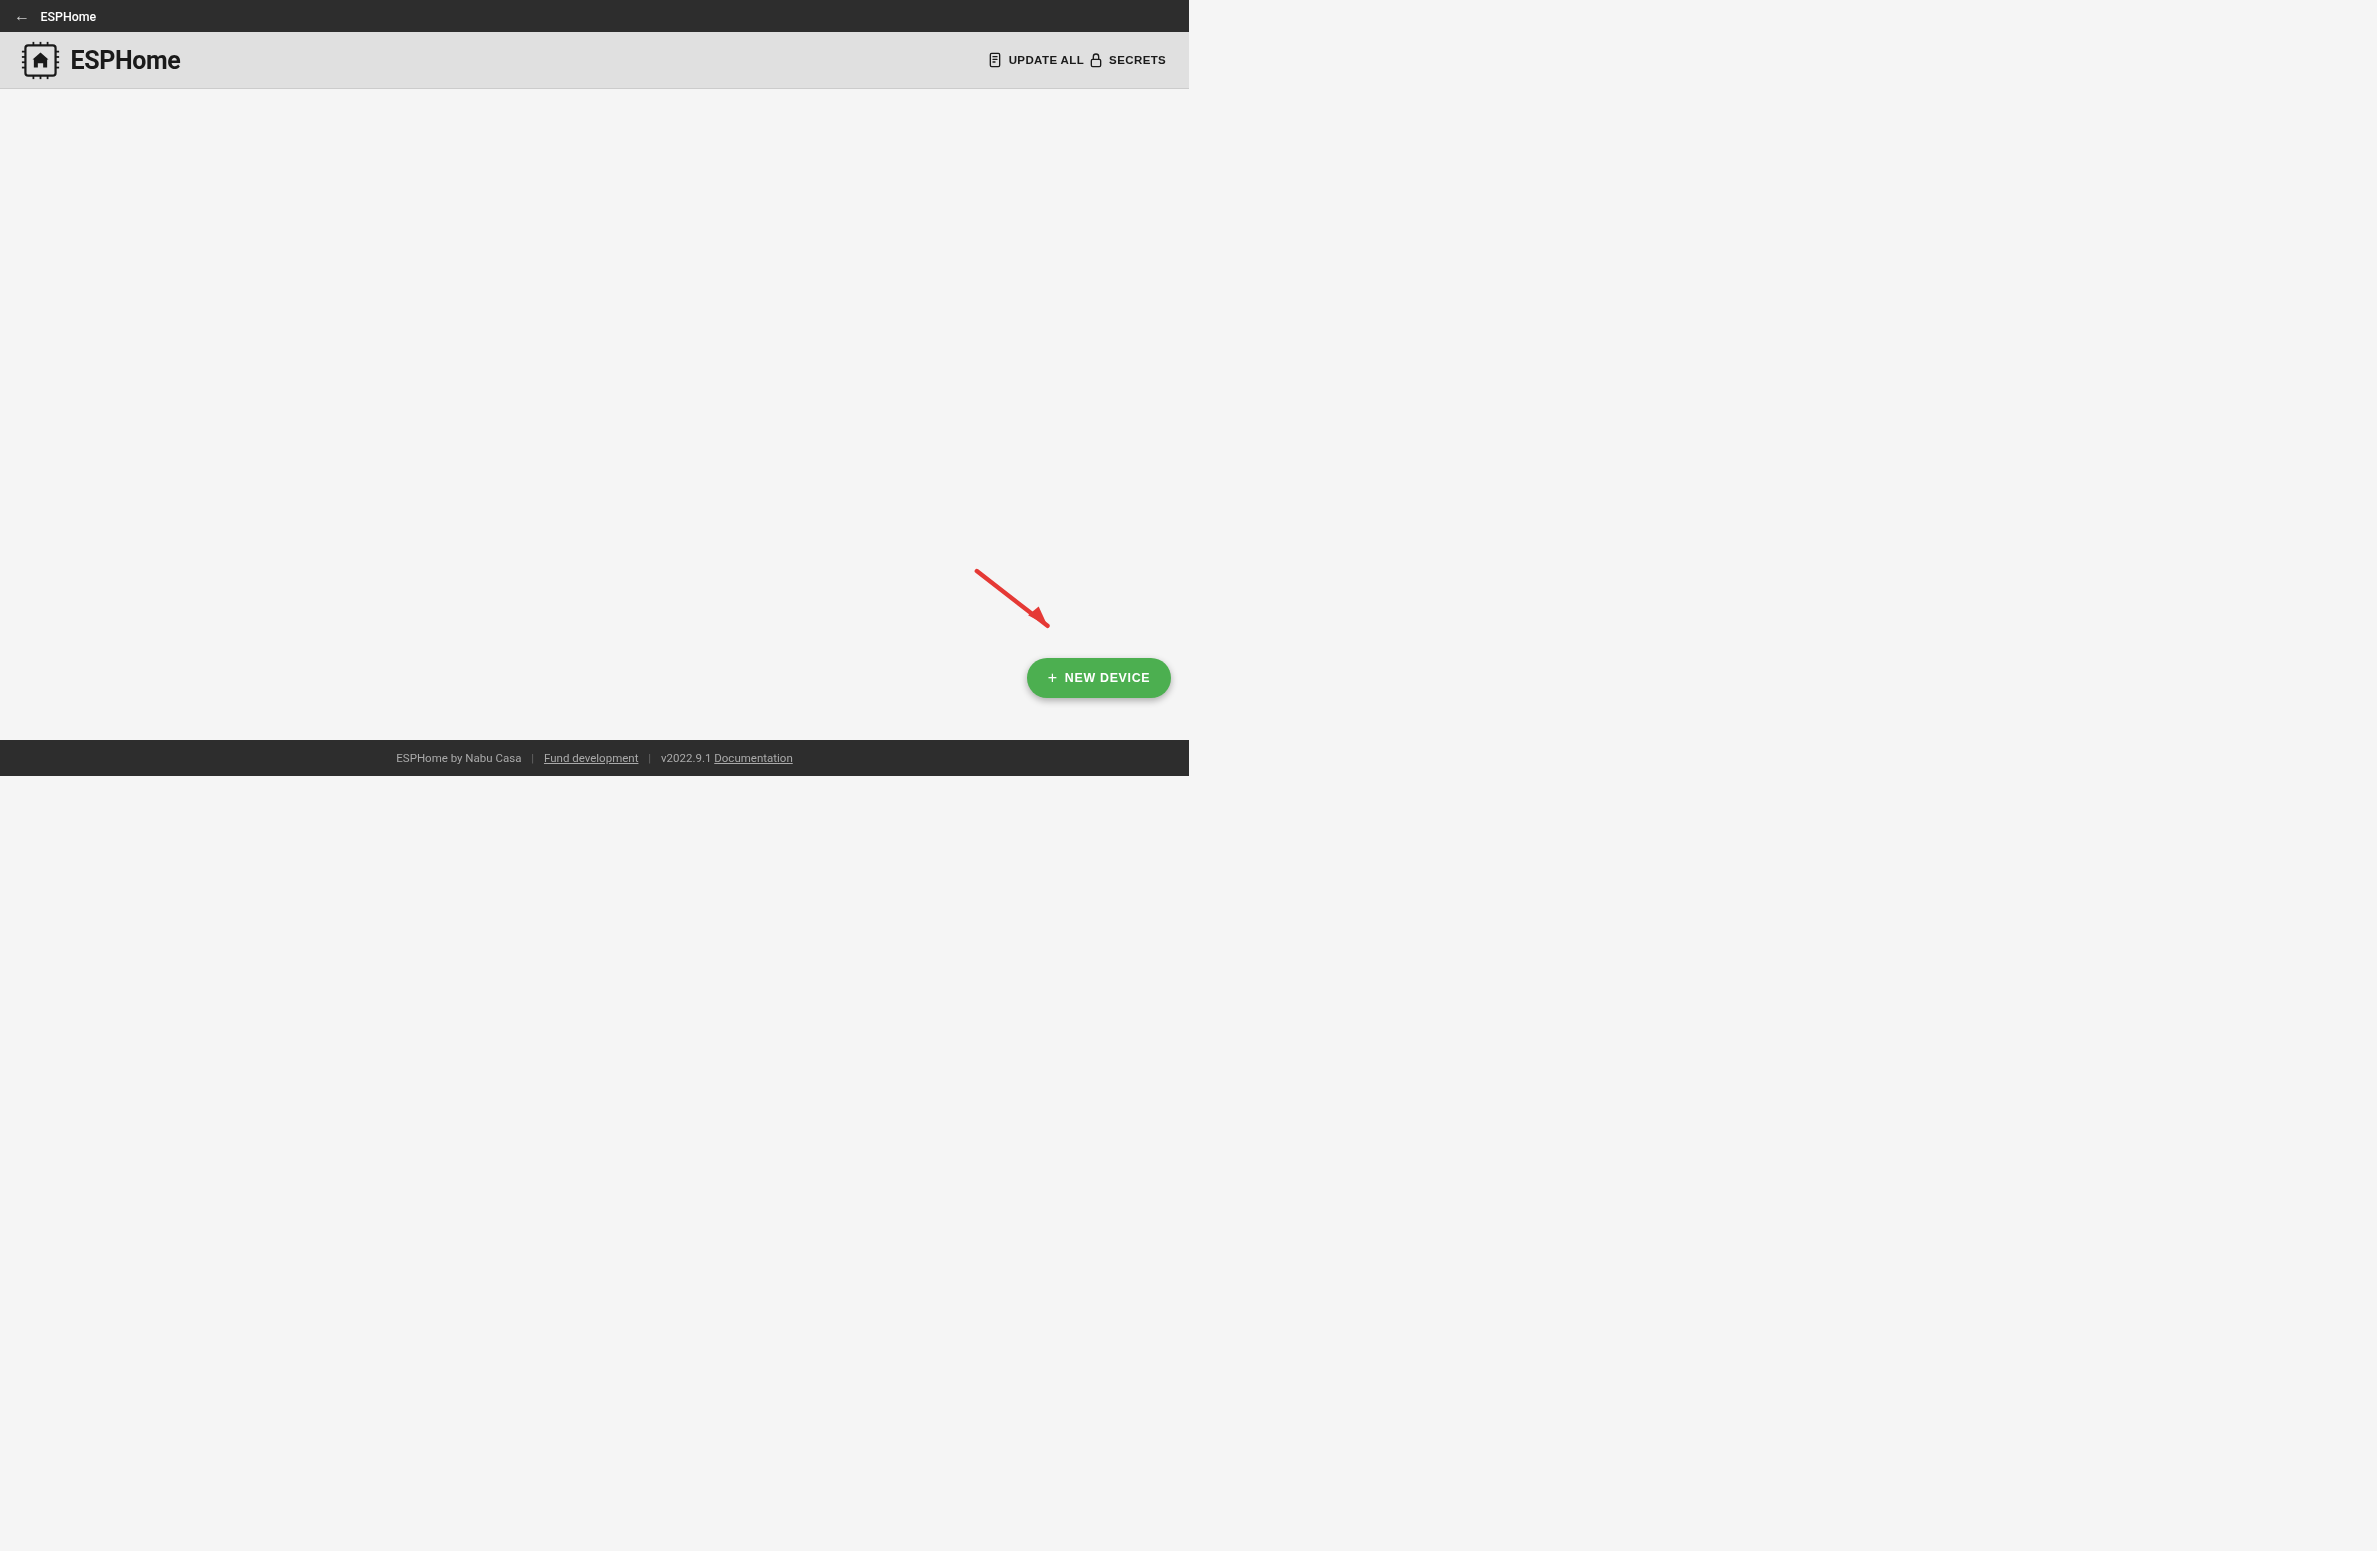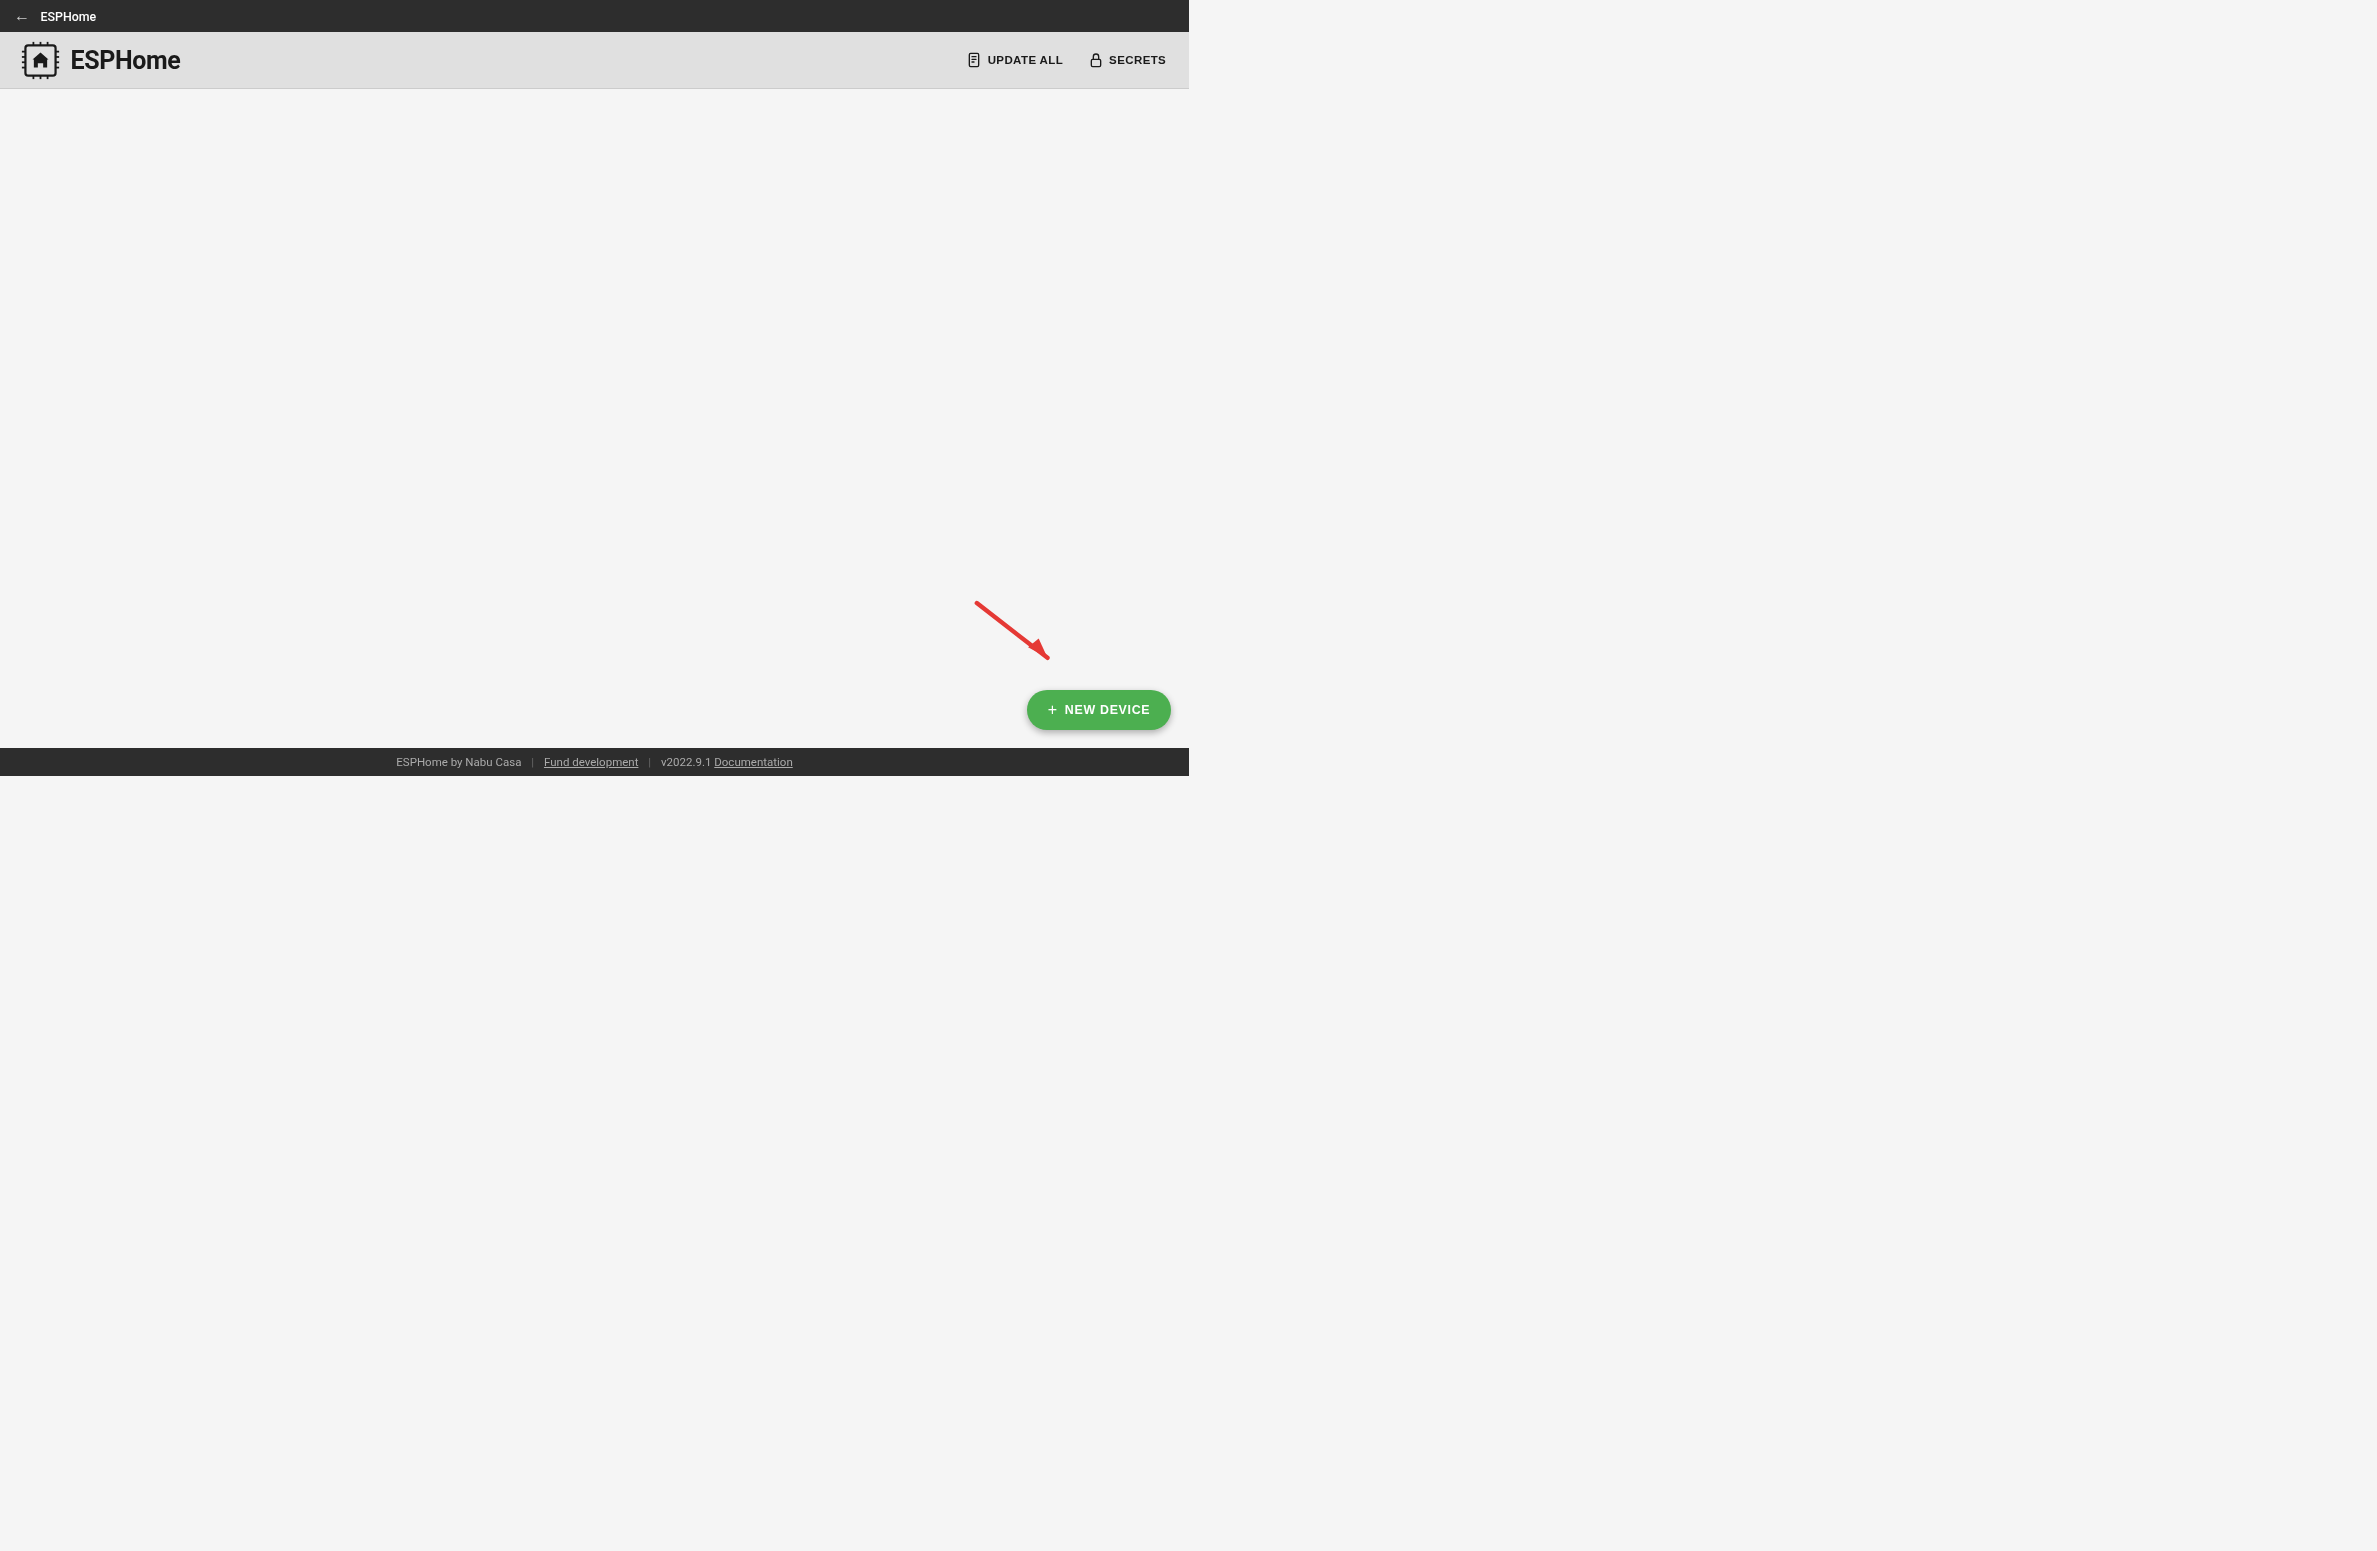--- a/index.html
+++ b/index.html
@@ -70,21 +70,20 @@
     .app-title {
       font-size: 25px;
       font-weight: 700;
       color: #1a1a1a;
       letter-spacing: -0.4px;
     }
 
     .header-actions {
       display: flex;
       align-items: center;
-      gap: 21px;
     }
 
     .header-btn {
       display: flex;
       align-items: center;
       gap: 5.3px;
       background: none;
       border: none;
       cursor: pointer;
       font-size: 11.5px;
@@ -139,25 +138,26 @@
 
     .new-device-btn .plus-icon {
       font-size: 16px;
       font-weight: 300;
       line-height: 1;
     }
 
     
     .app-footer {
       background: #2d2d2d;
-      height: 28px;
+      height: 36px;
       display: flex;
       align-items: center;
       justify-content: center;
       flex-shrink: 0;
+      margin-top: 24px;
     }
 
     .footer-text {
       color: #aaa;
       font-size: 11.5px;
     }
 
     .footer-text .separator {
       margin: 0 7px;
       color: #666;

